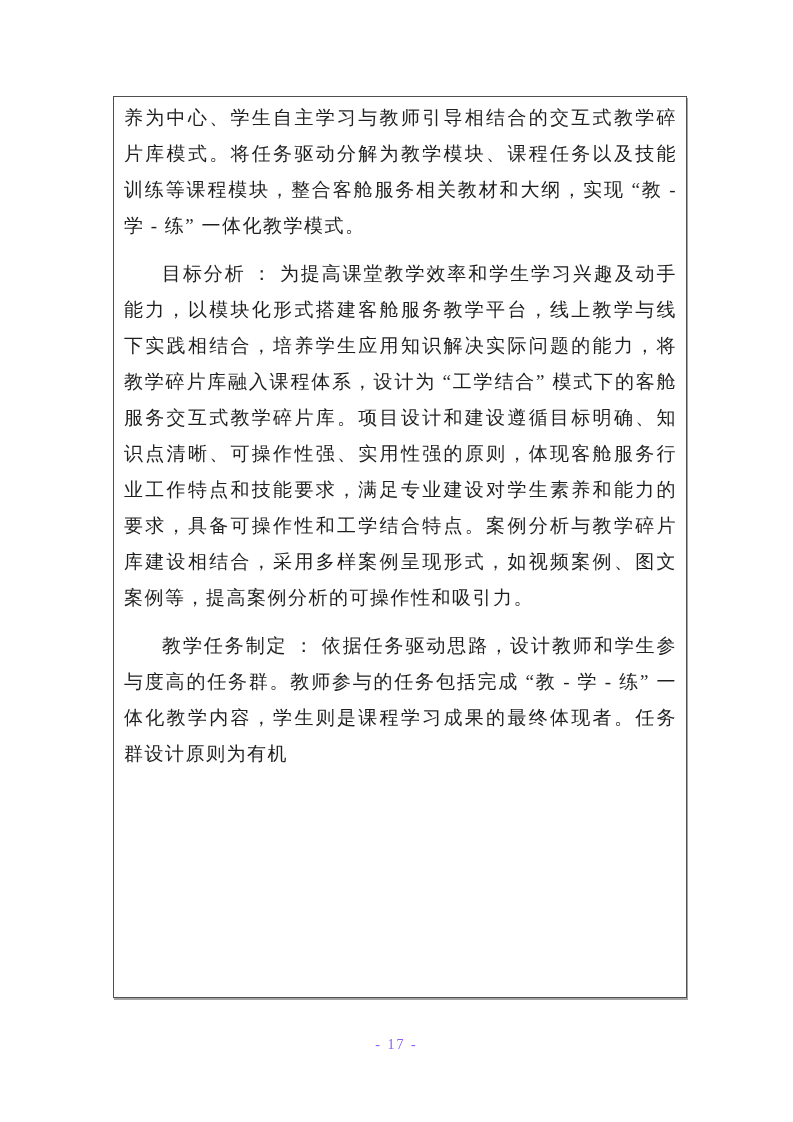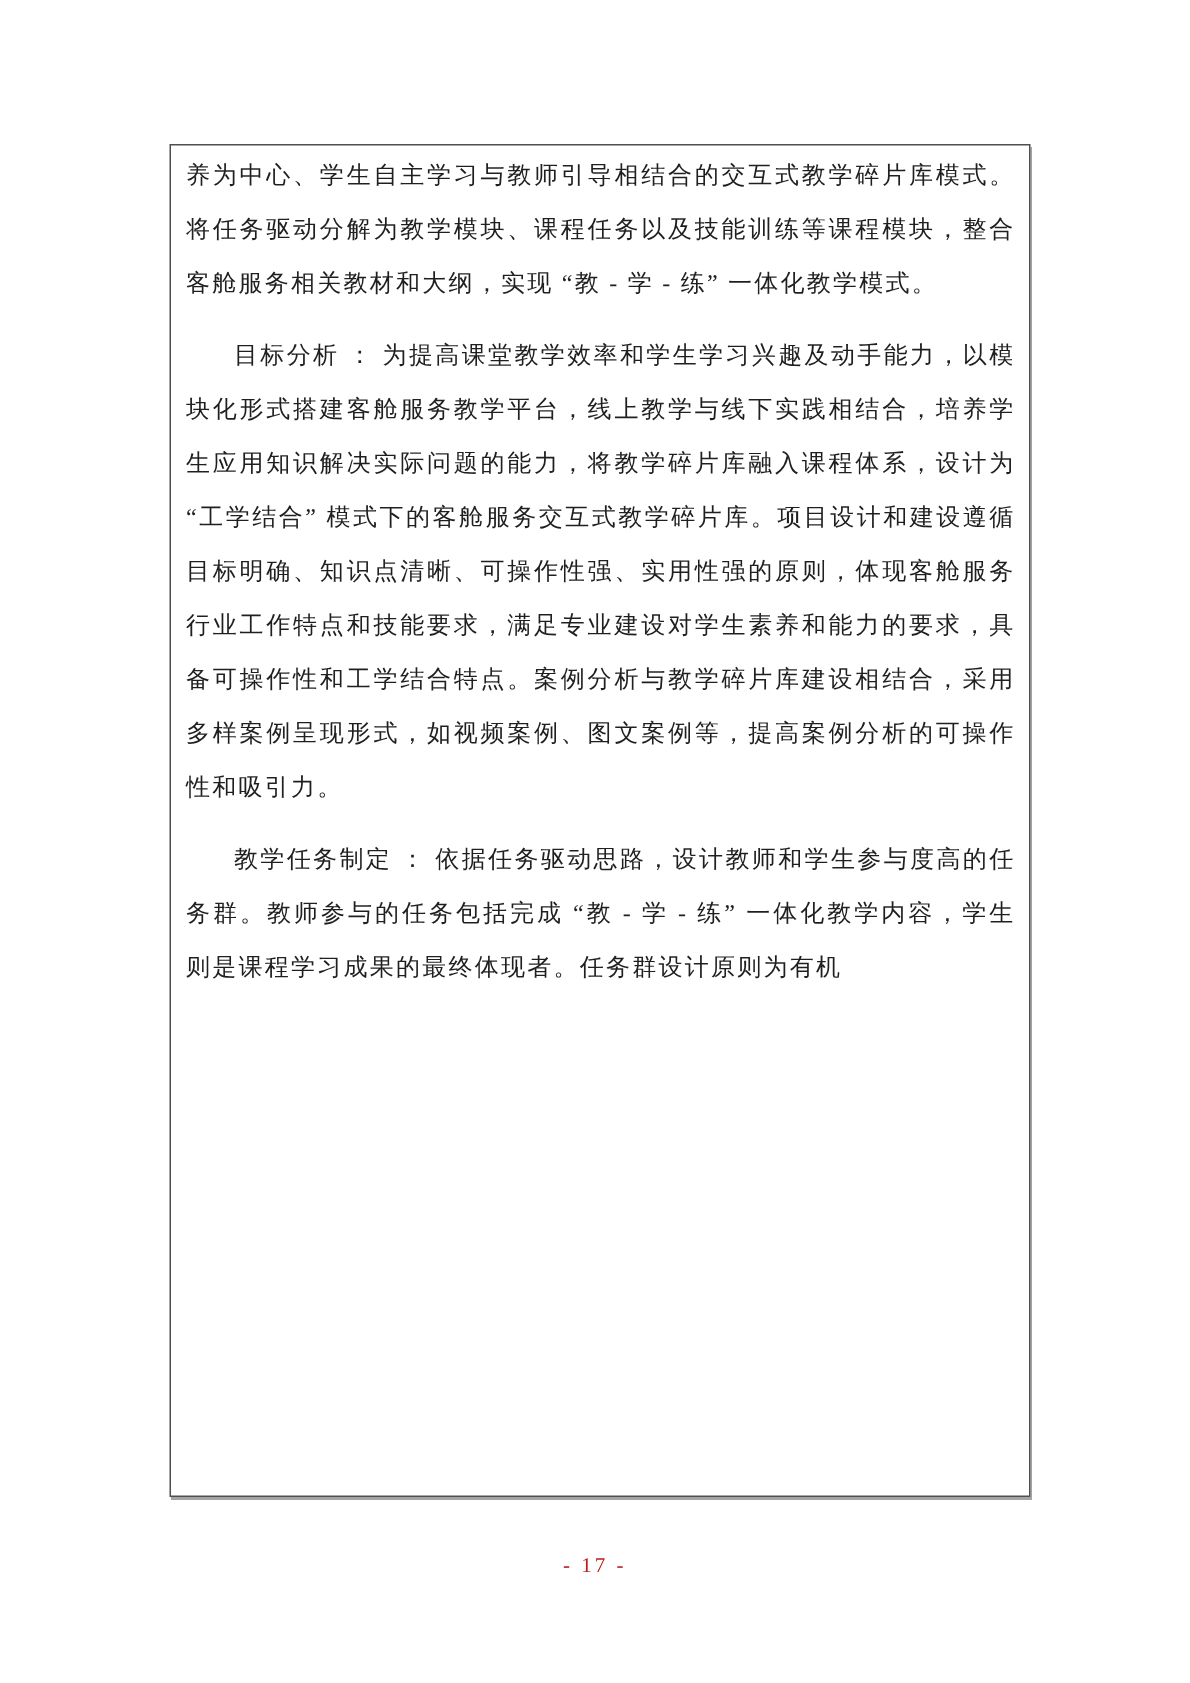--- a/index.html
+++ b/index.html
@@ -23,21 +23,21 @@
     height: 902px;
     box-sizing: border-box;
     border: 1px solid #4f4f4f;
     box-shadow: 1px 2px 0 rgba(90,90,90,0.55);
     padding: 3px 9px 0 10px;
     overflow: hidden;
     background: #ffffff;
   }
   .para {
     margin: 0;
-    font-size: 16px;
+    font-size: 19px;
     line-height: 36px;
     color: #1f1f1f;
     text-align: justify;
     text-justify: inter-ideograph;
     letter-spacing: 1.5px;
     text-indent: 2em;
     word-break: break-all;
   }
   .para.continuation {
     text-indent: 0;
@@ -46,21 +46,21 @@
     margin-top: 12px;
   }
   .page-footer {
     position: absolute;
     left: 0;
     top: 1037px;
     width: 100%;
     text-align: center;
     font-size: 14px;
     letter-spacing: 2px;
-    color: #b91c1c;
+    color: #8b5cf6;
   }
 </style>
 </head>
 <body>
 
 <div class="page">
   <div class="textbox">
     <p class="para continuation">养为中心、学生自主学习与教师引导相结合的交互式教学碎片库模式。将任务驱动分解为教学模块、课程任务以及技能训练等课程模块，整合客舱服务相关教材和大纲，实现 “教 - 学 - 练” 一体化教学模式。</p>
     <p class="para">目标分析 ： 为提高课堂教学效率和学生学习兴趣及动手能力，以模块化形式搭建客舱服务教学平台，线上教学与线下实践相结合，培养学生应用知识解决实际问题的能力，将教学碎片库融入课程体系，设计为 “工学结合” 模式下的客舱服务交互式教学碎片库。项目设计和建设遵循目标明确、知识点清晰、可操作性强、实用性强的原则，体现客舱服务行业工作特点和技能要求，满足专业建设对学生素养和能力的要求，具备可操作性和工学结合特点。案例分析与教学碎片库建设相结合，采用多样案例呈现形式，如视频案例、图文案例等，提高案例分析的可操作性和吸引力。</p>
     <p class="para">教学任务制定 ： 依据任务驱动思路，设计教师和学生参与度高的任务群。教师参与的任务包括完成 “教 - 学 - 练” 一体化教学内容，学生则是课程学习成果的最终体现者。任务群设计原则为有机</p>

